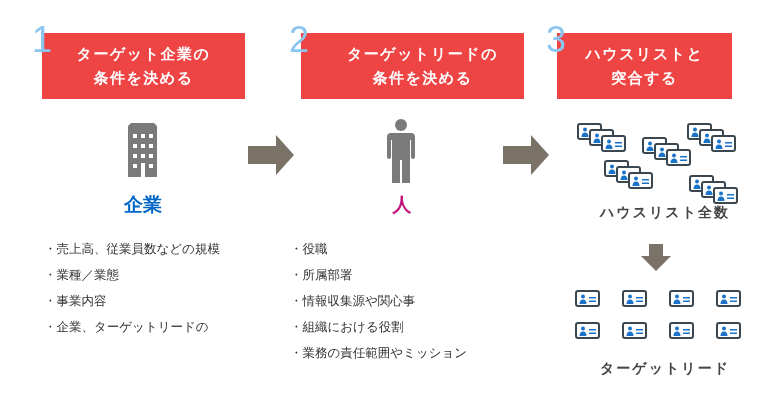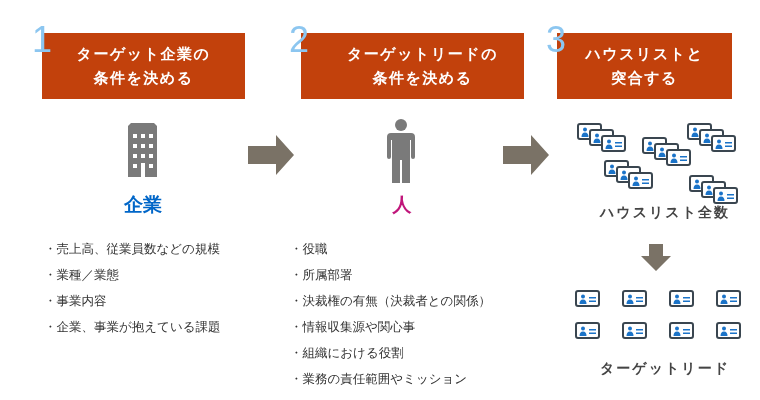--- a/index.html
+++ b/index.html
@@ -1,20 +1,20 @@
 <!DOCTYPE html>
 <html><head>
 <meta charset="utf-8">
 <style>
   html, body { margin: 0; padding: 0; background: #ffffff; }
   body { width: 760px; height: 400px; position: relative; overflow: hidden;
          font-family: "DejaVu Sans", "Liberation Sans", sans-serif; color: #333; }
   .step-num { position: absolute; font-family: "Liberation Sans", sans-serif;
               font-size: 36px; font-weight: 300; color: #8cc6f0; line-height: 1; z-index: 2; }
-  .step-box { position: absolute; top: 33px; height: 66px; background: #c2410c;
+  .step-box { position: absolute; top: 33px; height: 66px; background: #ef4444;
               color: #fff; font-weight: bold; font-size: 15px; letter-spacing: 1.5px;
               display: flex; flex-direction: column; align-items: center; justify-content: center;
               line-height: 24px; text-align: center; }
   .arrow { position: absolute; }
   .center-label { position: absolute; font-weight: bold; text-align: center; }
   .list { position: absolute; list-style: none; margin: 0; padding: 0; font-size: 12.5px; color: #333; }
   .list li { height: 26px; line-height: 26px; white-space: nowrap; }
   .list li::before { content: "・"; }
   .card { position: absolute; width: 25px; height: 17px; border: 2px solid #3a4650; border-radius: 3px;
           background: #fff; box-sizing: border-box; }
@@ -72,26 +72,25 @@
 <div class="center-label" style="left:380px; top:192px; width:44px; font-size:19px; color:#c0157a;">人</div>
 
 <svg class="arrow" style="left:503px; top:135px;" width="46" height="40" viewBox="0 0 46 40">
   <polygon points="0,11 28,11 28,0 46,20 28,40 28,29 0,29" fill="#7a7266"></polygon>
 </svg>
 
 <ul class="list" style="left:44px; top:236px;">
   <li>売上高、従業員数などの規模</li>
   <li>業種／業態</li>
   <li>事業内容</li>
-  <li>企業、事業が抱えている課題</li>
+  <li>企業、ターゲットリードの</li>
 </ul>
 <ul class="list" style="left:290px; top:236px;">
   <li>役職</li>
   <li>所属部署</li>
-  <li>決裁権の有無（決裁者との関係）</li>
   <li>情報収集源や関心事</li>
   <li>組織における役割</li>
   <li>業務の責任範囲やミッション</li>
 </ul>
 
 <div id="house-cards">
     <div class="card" style="left: 577px; top: 123px;">
       <svg width="21" height="13" viewBox="0 0 21 13">
   <circle cx="5" cy="3.5" r="2" fill="#1a73c8"></circle>
   <path d="M1.5 11 Q1.5 6.5 5 6.5 Q8.5 6.5 8.5 11 Z" fill="#1a73c8"></path>

